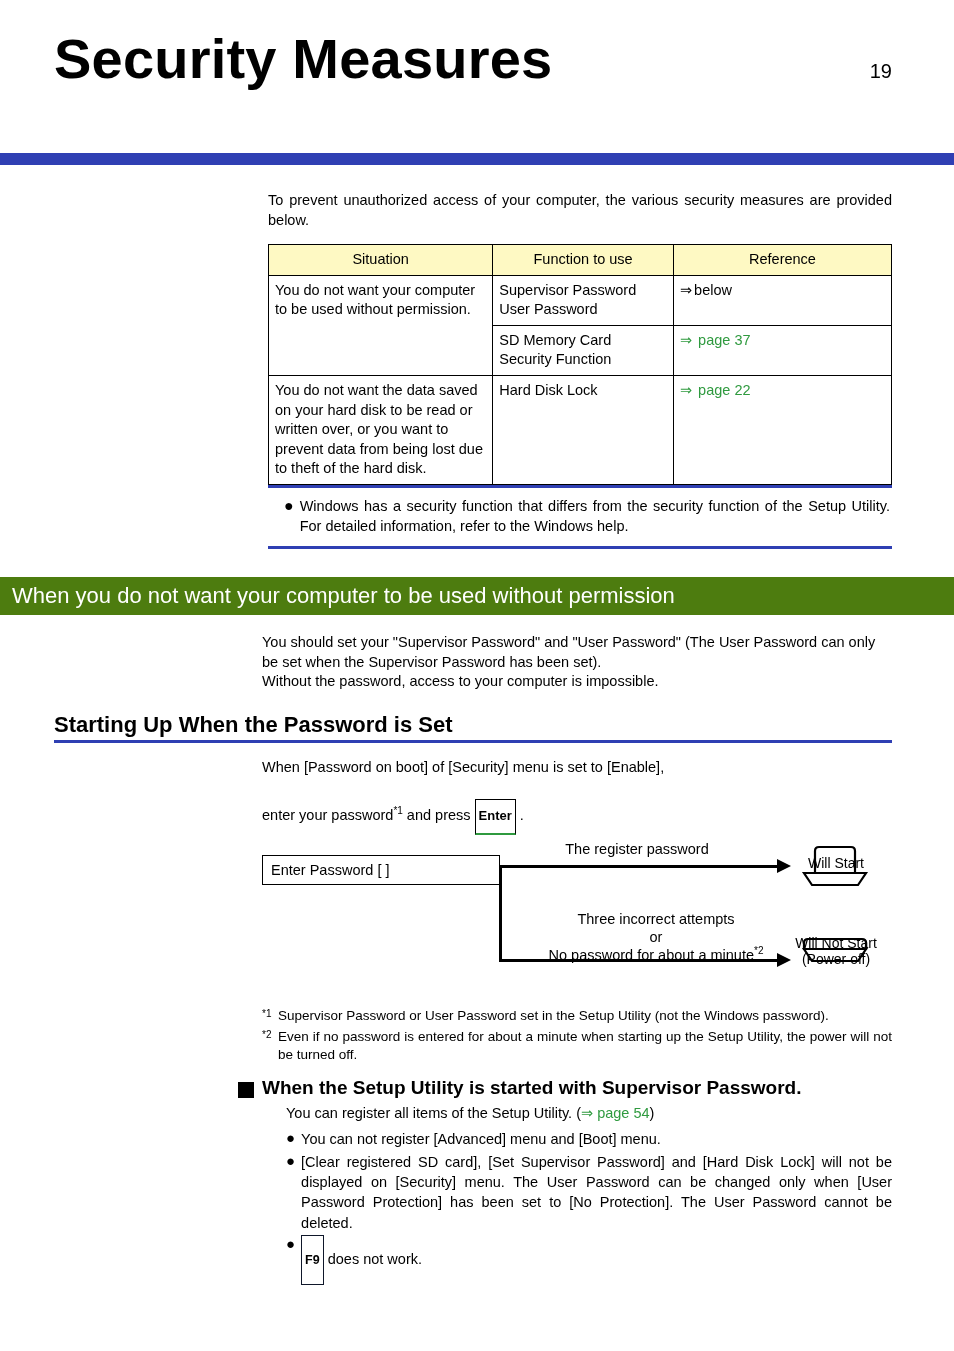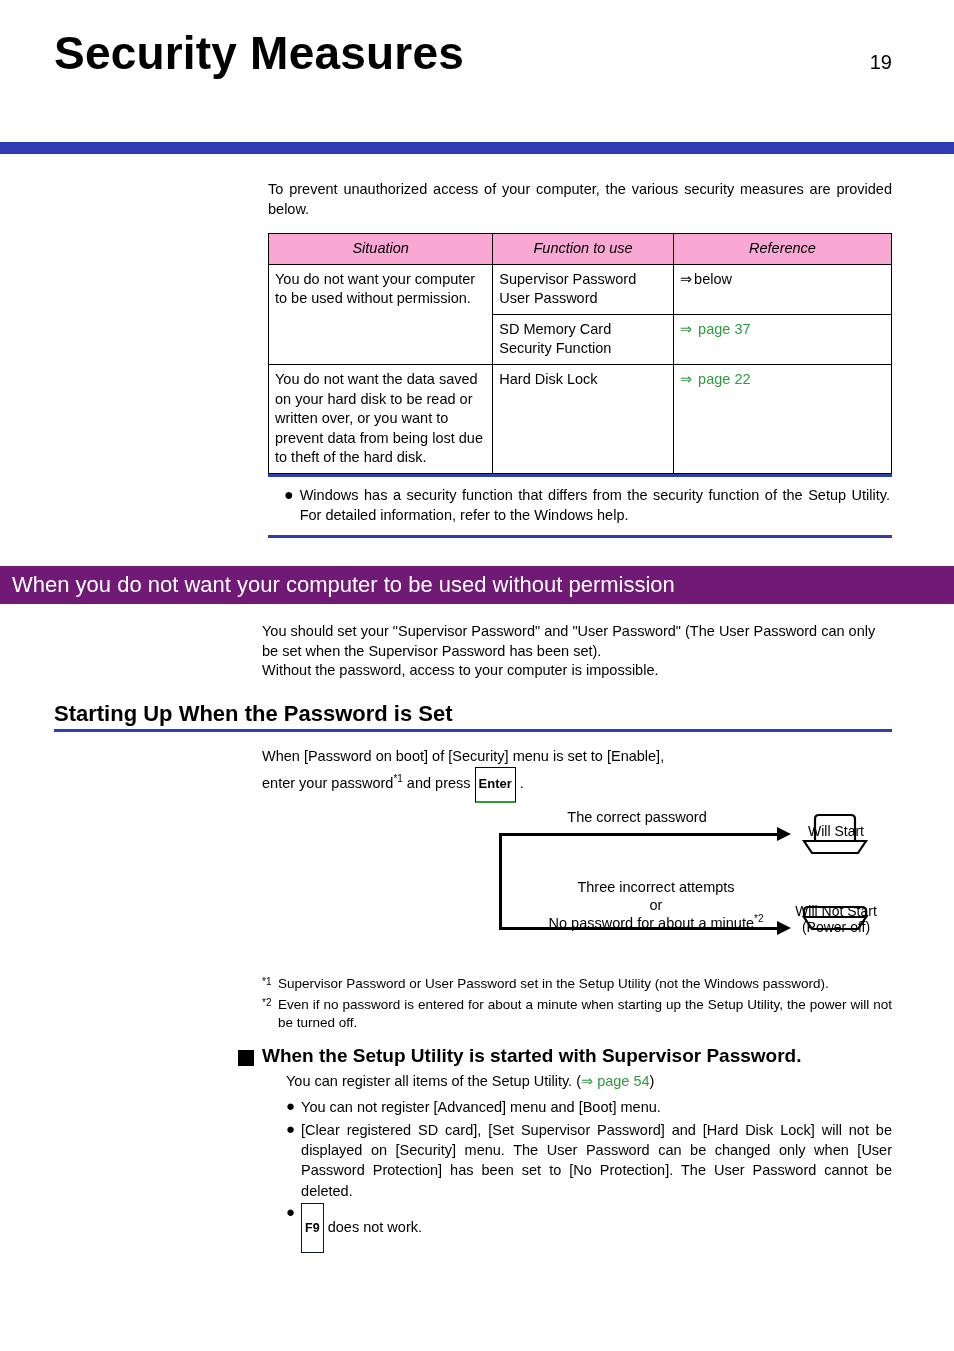--- a/index.html
+++ b/index.html
@@ -11,21 +11,21 @@
     color: #000;
     position: relative;
   }
   .page-inner { padding: 26px 62px 60px 54px; }
   .title-row {
     display: flex;
     align-items: baseline;
     justify-content: space-between;
   }
   h1.page-title {
-    font-size: 46px;
+    font-size: 56px;
     font-weight: 800;
     letter-spacing: 0.2px;
   }
   .page-number { font-size: 20px; }
   .title-underline {
     height: 12px;
     background: #2f3fb3;
     margin: 2px -62px 0 -54px;
   }
   .content { margin-left: 208px; margin-top: 26px; padding-left: 6px; }
@@ -40,24 +40,23 @@
     width: 100%;
     font-size: 14.5px;
   }
   table.tbl th, table.tbl td {
     border: 1px solid #000;
     padding: 5px 6px;
     vertical-align: top;
     line-height: 1.35;
   }
   table.tbl th {
-    background: #f9a8d4;
+    background: #fef9c3;
     font-weight: normal;
     text-align: center;
-    font-style: italic;
   }
   .col-sit { width: 36%; }
   .col-fun { width: 29%; }
   .col-ref { width: 35%; }
   .ref-cell { white-space: nowrap; }
   .ref-arrow { margin-right: 2px; }
   .ref-link { color: #2f9a3f; }
   .note-label {
     color: #2f3fb3;
     font-size: 17px;
@@ -69,21 +68,21 @@
     border-top: 3px solid #2f3fb3;
     border-bottom: 3px solid #2f3fb3;
     padding: 8px 2px 10px 2px;
     font-size: 14.5px;
     line-height: 1.4;
   }
   .note-box .bullet { display: flex; }
   .note-box .dot { margin: 0 6px 0 14px; font-size: 16px; line-height: 1.2; }
   .note-box .dot-body { flex: 1; text-align: justify; }
   .section-bar {
-    background: #701a75;
+    background: #4d7c0f;
     color: #fff;
     font-size: 22px;
     font-weight: 400;
     padding: 6px 8px;
     margin: 28px -62px 0 -54px;
     padding-left: 12px;
   }
   .section-body { margin-left: 208px; margin-top: 18px; }
   .section-body p { font-size: 14.5px; line-height: 1.35; }
   .sub-h {
@@ -97,20 +96,21 @@
   .pwd-line { font-size: 14.5px; line-height: 1.45; }
   .enter-key {
     font-family: "Arial Black", Arial, sans-serif;
     font-weight: 900;
     border: 1px solid #000;
     padding: 9px 3px;
     font-size: 13px;
     border-bottom: 2px solid #2f9a3f;
     display: inline-block;
     line-height: 1.15;
+    margin-top: 21px;
   }
   .f9-key {
     font-family: "Arial Black", Arial, sans-serif;
     font-weight: 900;
     border: 1px solid #0f172a;
     padding: 17px 3px;
     font-size: 12.5px;
     display: inline-block;
     line-height: 1.15;
   }
@@ -258,25 +258,26 @@
   <h2 class="sub-h">Starting Up When the Password is Set</h2>
 
   <div class="sub-content">
     <div class="pwd-line">When [Password on boot] of [Security] menu is set to [Enable],</div>
     <div class="pwd-line">
       <span>enter your password</span><span class="sup">*1</span><span> and press </span>
       <span class="enter-key">Enter</span> .
     </div>
 
     <div class="diagram">
+      <div class="enter-box">Enter  Password   [                  ]</div>
       <div class="conn-v"></div>
 
       <div class="arrow-line" style="left:237px; top:24px; width:280px;"></div>
       <div class="arrow-head" style="left:515px; top:18px;"></div>
-      <div class="lbl" style="left:260px; top:0px; width:230px;">The correct password</div>
+      <div class="lbl" style="left:260px; top:0px; width:230px;">The register password</div>
 
       <div class="laptop" style="left:536px; top:0px;">
         <svg viewBox="0 0 74 48">
           <path d="M17 32 L17 10 Q17 6 21 6 L53 6 Q57 6 57 10 L57 32" fill="none" stroke="#000" stroke-width="2.2"></path>
           <path d="M6 32 L68 32 L60 44 L14 44 Z" fill="none" stroke="#000" stroke-width="2.2"></path>
         </svg>
       </div>
       <div class="laptop-lbl" style="left:528px; top:14px;">Will Start</div>
 
       <div class="arrow-line" style="left:237px; top:118px; width:280px;"></div>

